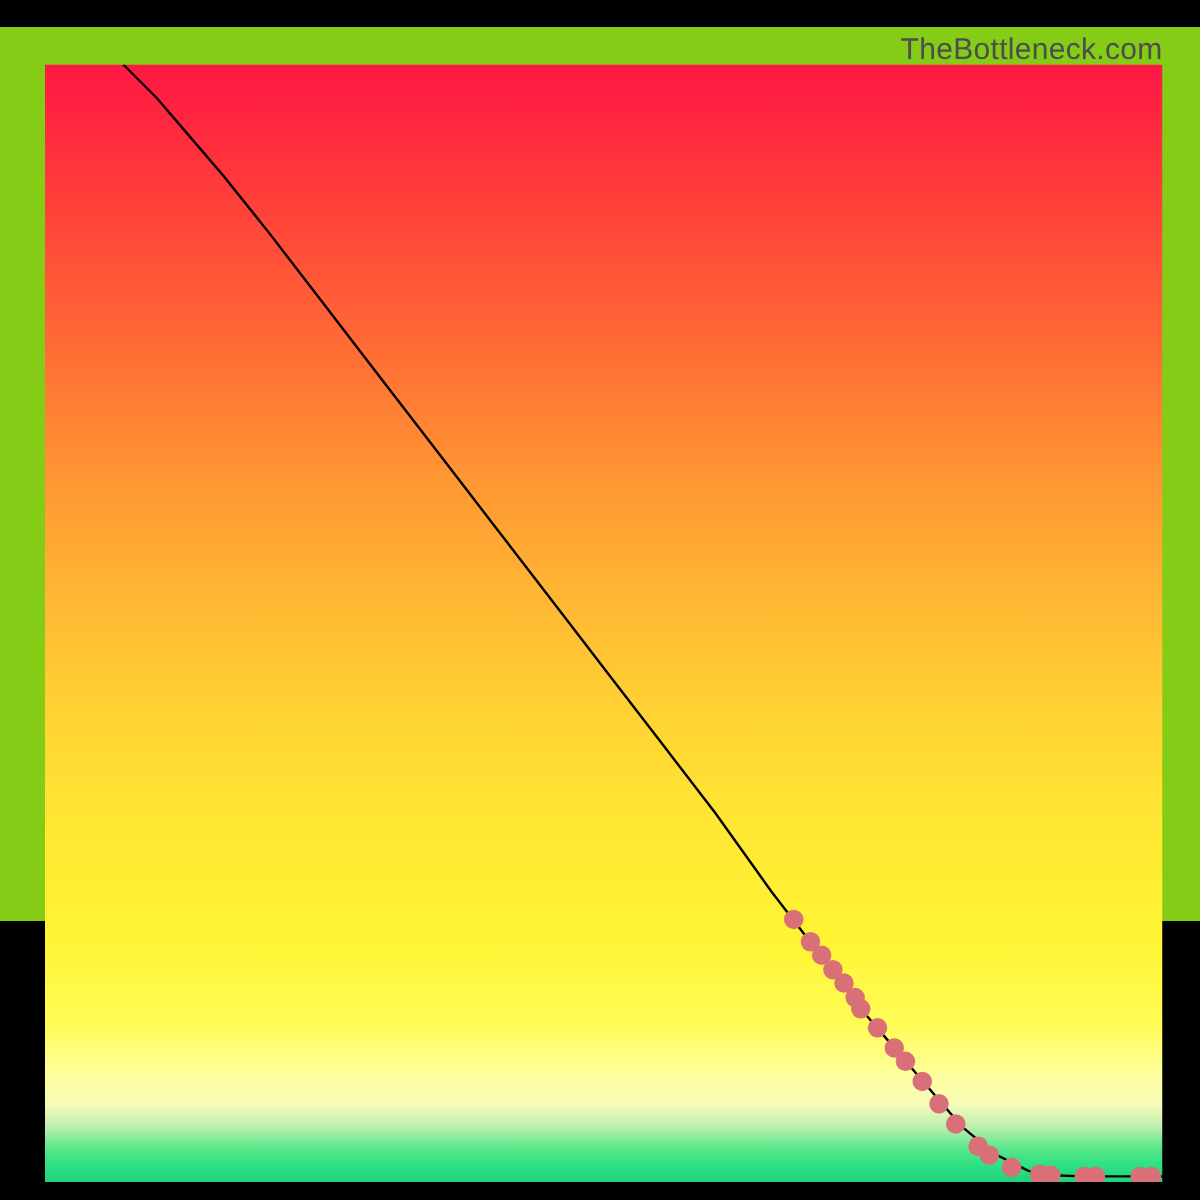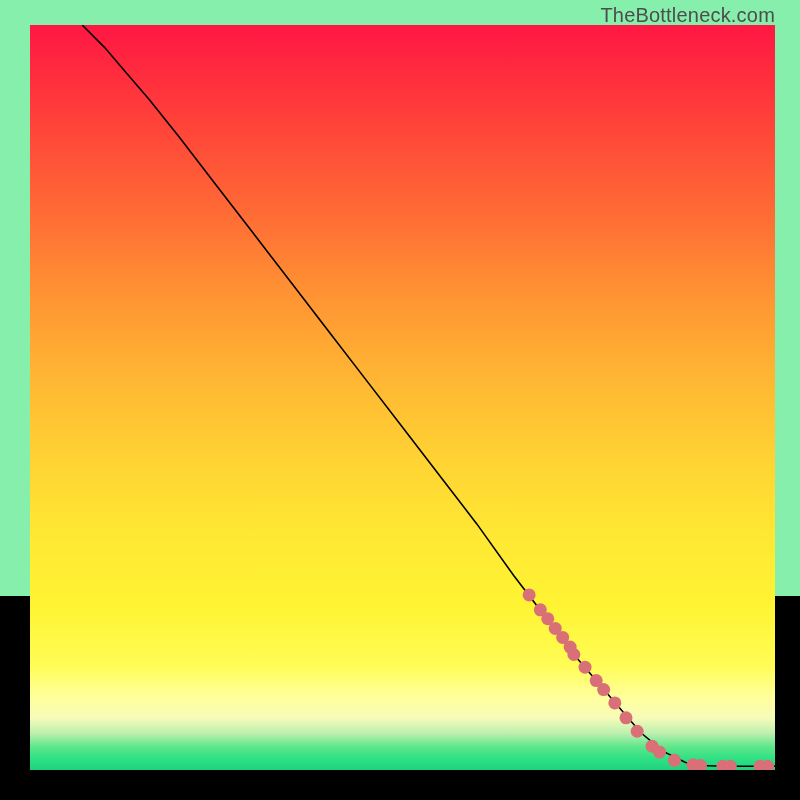--- a/index.html
+++ b/index.html
@@ -8,21 +8,22 @@
     width: 800px;
     height: 800px;
     background: #000;
     overflow: hidden;
     font-family: Arial, Helvetica, sans-serif;
   }
   .stage {
     position: relative;
     width: 800px;
     height: 596px;
-    background: #86efac;
+    background: #84cc16;
+    margin-top: 18px;
   }
   .plot {
     position: absolute;
     left: 30px;
     top: 25px;
     width: 745px;
     height: 745px;
     overflow: hidden;
   }
   .gradient {

